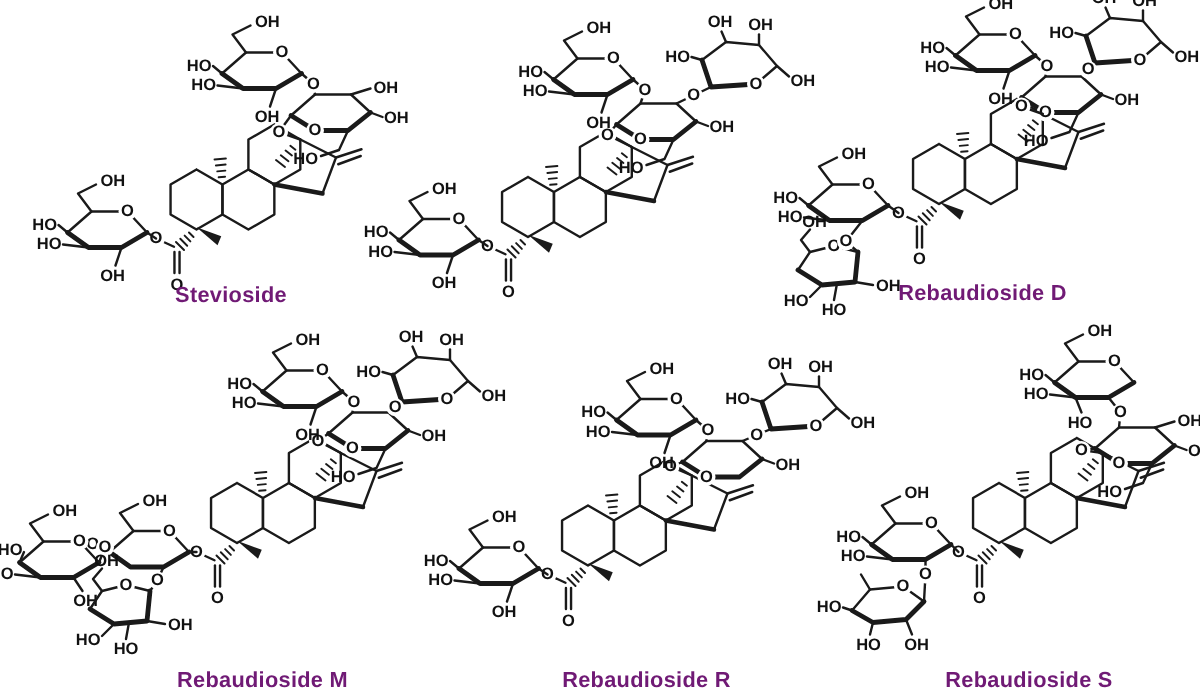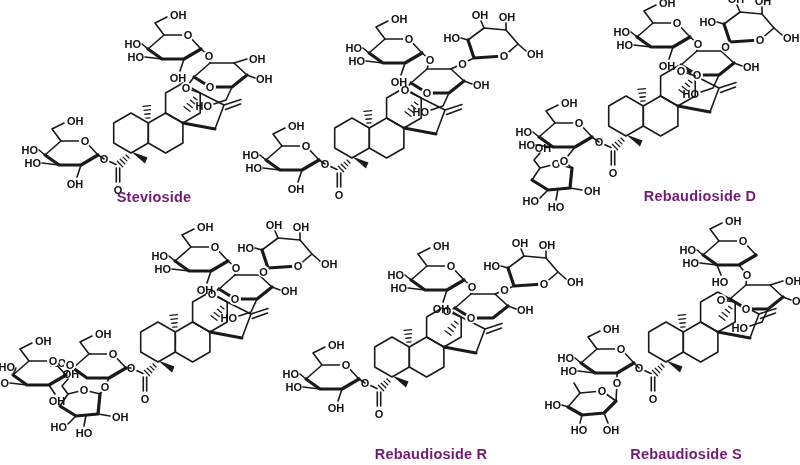--- a/index.html
+++ b/index.html
@@ -544,16 +544,17 @@
         <text x="699" y="263" fill="#111" font-size="11px" font-weight="700" font-family="&quot;Liberation Sans&quot;,sans-serif" text-anchor="end" dominant-baseline="central">HO</text>
         <line x1="717" y1="265" x2="721" y2="275" stroke="#1a1a1a" stroke-width="1.6" stroke-linecap="round"></line>
         <text x="720" y="282" fill="#111" font-size="11px" font-weight="700" font-family="&quot;Liberation Sans&quot;,sans-serif" text-anchor="middle" dominant-baseline="central">HO</text>
         <line x1="739" y1="265" x2="747" y2="275" stroke="#1a1a1a" stroke-width="1.6" stroke-linecap="round"></line>
         <line x1="747" y1="275" x2="746" y2="285" stroke="#1a1a1a" stroke-width="1.6" stroke-linecap="round"></line>
         <circle cx="747" cy="275" r="6" fill="#fff"></circle>
         <text x="747" y="275" fill="#111" font-size="11px" font-weight="700" font-family="&quot;Liberation Sans&quot;,sans-serif" text-anchor="middle" dominant-baseline="central">O</text>
       </g>
     </svg>
   <div class="cname" style="left:154px;top:189px">Stevioside</div>
-  <div class="cname" style="left:700px;top:188px">Rebaudioside D</div>
+  <div class="cname" style="left:655px;top:188px">Rebaudioside D</div>
+  <div class="cname" style="left:175px;top:446px">Rebaudioside M</div>
   <div class="cname" style="left:686px;top:446px">Rebaudioside S</div>
   <div class="cname" style="left:431px;top:446px">Rebaudioside R</div>
 </div>
 
 </body></html>

